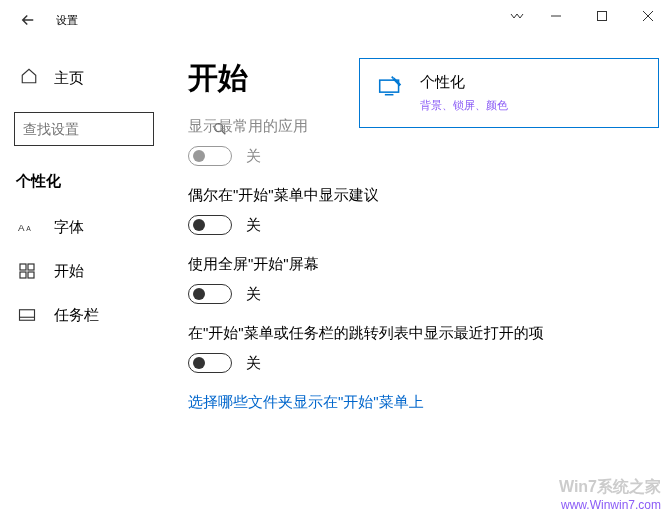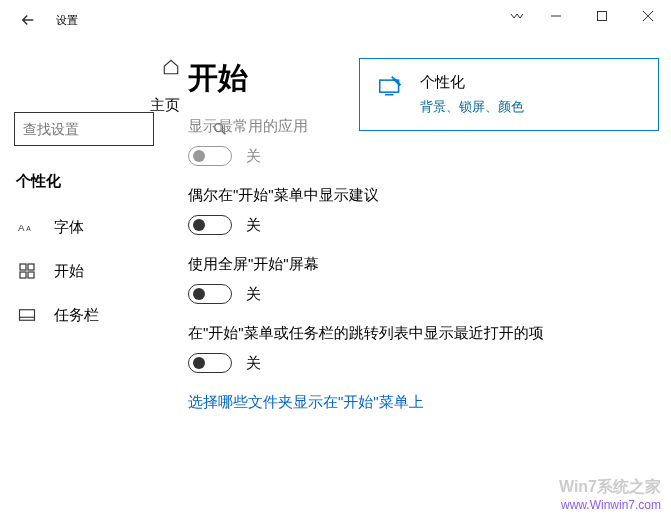--- a/index.html
+++ b/index.html
@@ -7,21 +7,21 @@
 
 .titlebar { height: 40px; display: flex; align-items: center; padding: 0 8px; }
 .back-btn { width: 40px; height: 40px; display: flex; align-items: center; justify-content: center; cursor: pointer; }
 .title { font-size: 11px; margin-left: 8px; }
 .win-controls { position: absolute; right: 0; top: 0; display: flex; }
 .win-btn { width: 46px; height: 32px; display: flex; align-items: center; justify-content: center; cursor: pointer; }
 .win-extra { width: 32px; height: 32px; display: flex; align-items: center; justify-content: center; cursor: pointer; }
 
 .layout { display: flex; height: calc(100% - 40px); }
 .sidebar { width: 180px; padding: 0 0 0 0; }
-.home-row { display: flex; align-items: flex-end; height: 40px; padding-left: 20px; gap: 16px; cursor: pointer; margin: 18px 0 14px 0; flex-direction: column; }
+.home-row { display: flex; align-items: center; height: 40px; padding-left: 20px; gap: 16px; cursor: pointer; margin: 18px 0 14px 0; }
 .home-row span.lbl { font-size: 15px; }
 .search-wrap { margin: 0 26px 18px 14px; height: 34px; border: 1px solid #333; display: flex; align-items: center; }
 .search-wrap input { flex: 1; border: none; outline: none; font-size: 14px; padding: 0 8px; color: #666; background: transparent; }
 .search-icon { width: 34px; height: 100%; display: flex; align-items: center; justify-content: center; }
 .section-head { font-size: 15px; font-weight: bold; padding: 8px 0 14px 16px; }
 .nav-item { display: flex; align-items: center; height: 44px; padding-left: 18px; gap: 18px; cursor: pointer; font-size: 15px; }
 .nav-item .ic { width: 18px; display: flex; align-items: center; justify-content: center; }
 
 .main { flex: 1; padding: 18px 12px 0 8px; position: relative; }
 .page-title { font-size: 30px; font-weight: 600; margin-bottom: 18px; }
@@ -32,21 +32,21 @@
 .toggle { width: 44px; height: 20px; border: 1px solid #333; border-radius: 10px; position: relative; cursor: pointer; }
 .toggle.disabled { border-color: #999; }
 .toggle .knob { width: 12px; height: 12px; border-radius: 50%; background: #333; position: absolute; top: 3px; left: 4px; }
 .toggle.disabled .knob { background: #999; }
 .toggle-state { font-size: 15px; }
 .link { color: #0066cc; font-size: 15px; cursor: pointer; }
 
 .tip-card { position: absolute; right: 12px; top: 18px; width: 300px; border: 1px solid #0078d4; padding: 14px 16px; display: flex; gap: 16px; align-items: flex-start; background: #fff; }
 .tip-icon { color: #0078d4; margin-top: 2px; }
 .tip-title { font-size: 15px; margin-bottom: 6px; }
-.tip-desc { font-size: 13px; color: #0369a1; }
+.tip-desc { font-size: 11px; color: #8b5cf6; }
 
 .watermark { position: absolute; right: 10px; bottom: 8px; text-align: right; pointer-events: none; }
 .watermark .wm1 { font-size: 16px; color: #ccc; font-weight: bold; }
 .watermark .wm2 { font-size: 12px; color: #8b5cf6; }
 </style>
 </head>
 <body>
 
 <div class="titlebar">
   <div class="back-btn">

